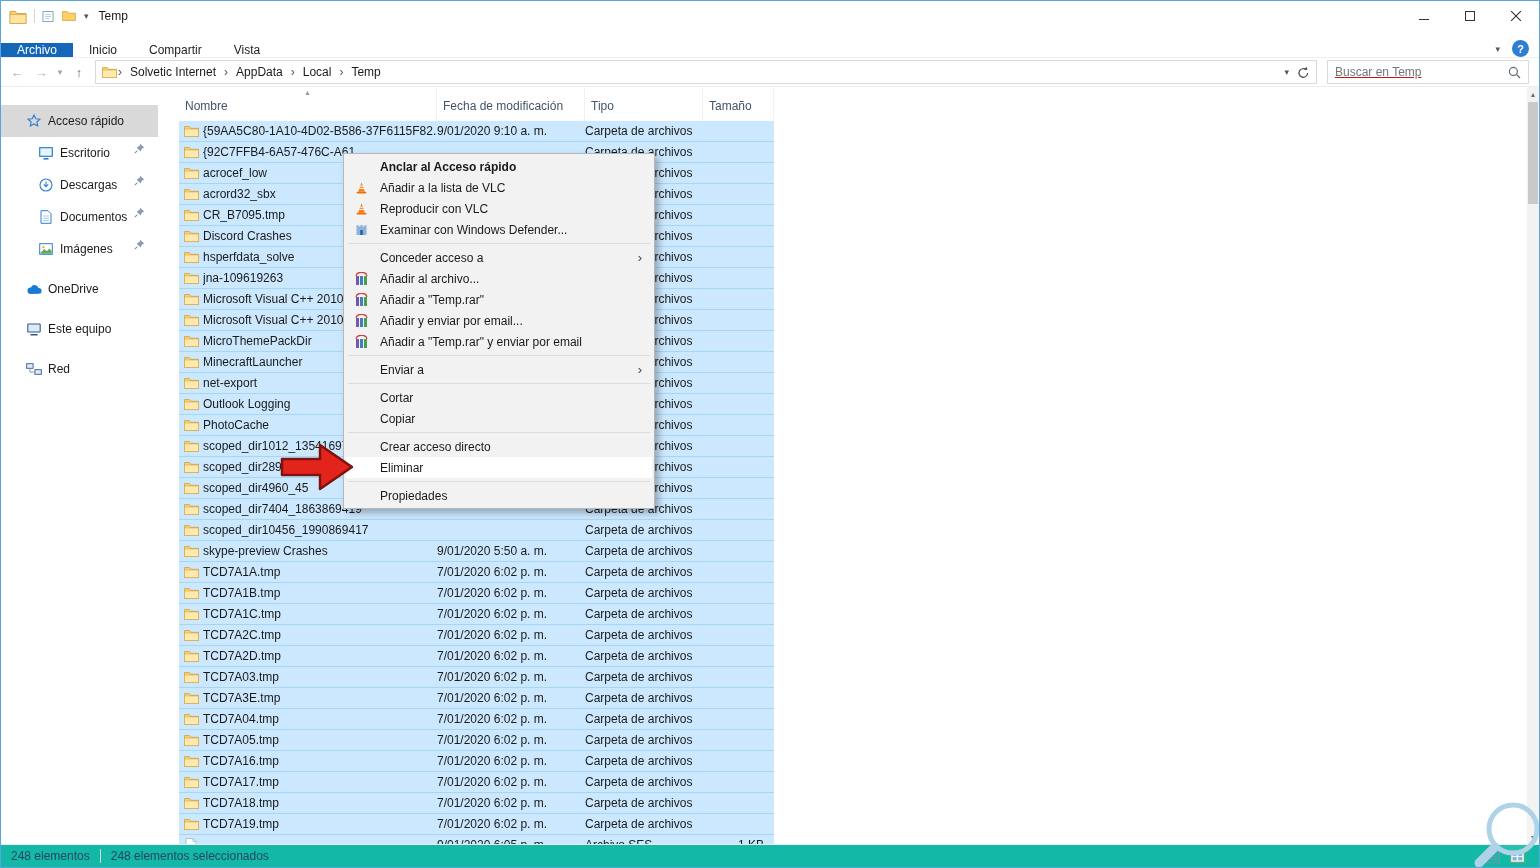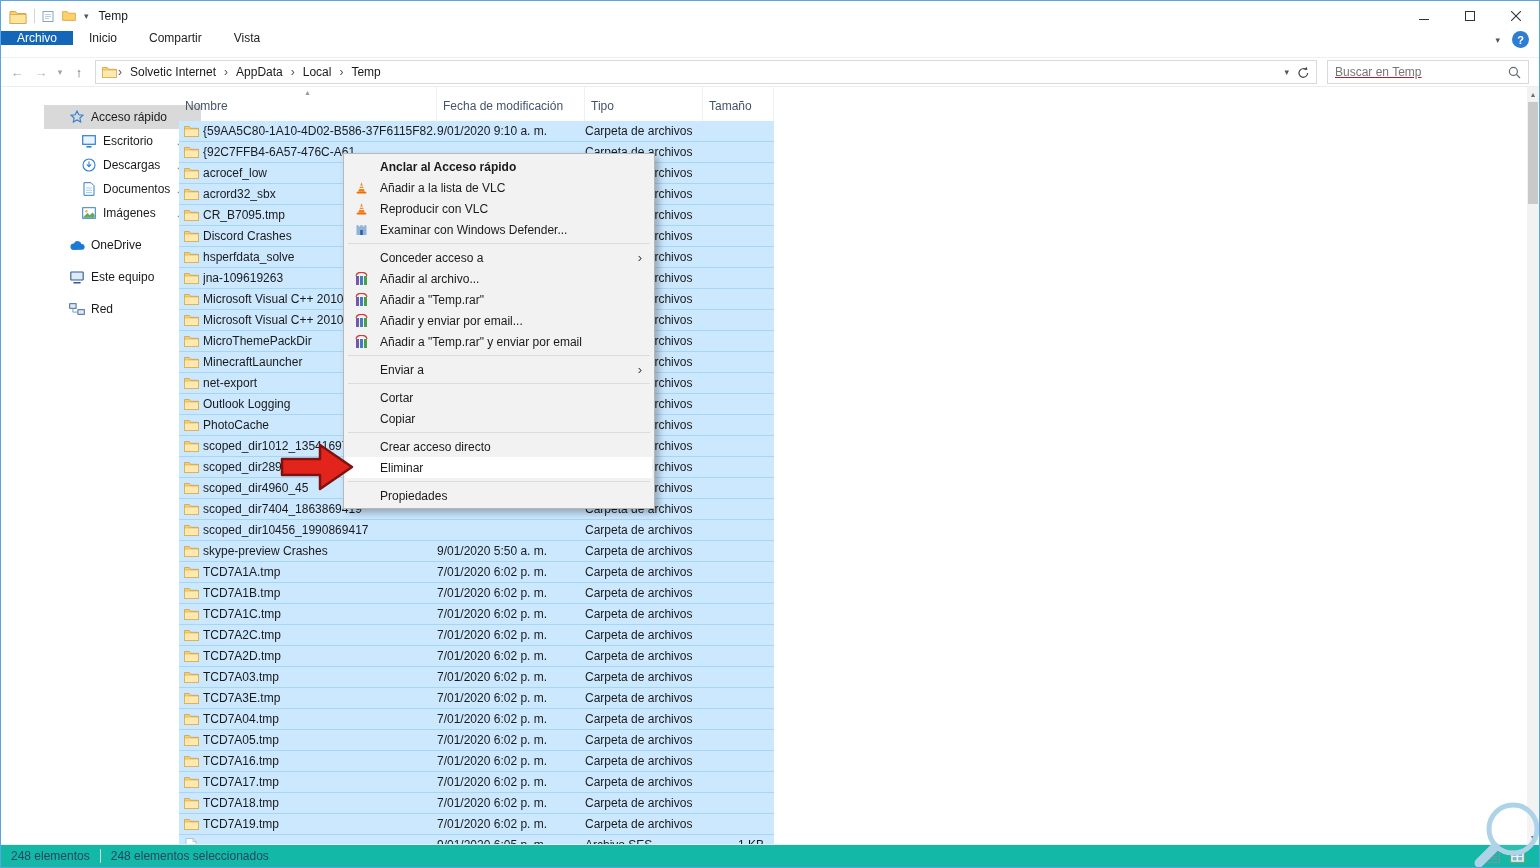--- a/index.html
+++ b/index.html
@@ -15,21 +15,21 @@
   .titlebar { height:30px; display:flex; align-items:center; }
   .app-icon { margin-left:8px; }
   .tb-divider { width:1px; height:14px; background:#d4d4d4; margin:0 7px; }
   .qat { display:flex; align-items:center; gap:8px; }
   .qat-chev { color:#555; font-size:9px; }
   .title-text { margin-left:10px; }
   .win-controls { margin-left:auto; display:flex; height:100%; }
   .wbtn { width:46px; height:100%; display:flex; align-items:center; justify-content:center; }
 
   
-  .ribbon-row { height:27px; display:flex; align-items:flex-start; border-bottom:1px solid #efefef;gap:25px; }
+  .ribbon-row { height:27px; display:flex; align-items:flex-end; border-bottom:1px solid #efefef;gap:25px; }
   .rtab { padding:0 16px; display:flex; align-items:center; color:#232323; }
   .rtab.active { background:var(--archivo-tab-bg,#1467b8); color:#fff; }
   .ribbon-right { margin-left:auto; display:flex; align-items:center; gap:12px; padding-right:10px; }
   .rib-chev { color:#555; font-size:9px; }
   .help-btn { width:17px; height:17px; border-radius:50%; background:#2d7dd2; color:#fff;
               font-size:11px; font-weight:bold; display:flex; align-items:center; justify-content:center; }
 
   
   .addressbar { height:29px; display:flex; align-items:center; padding:0 10px 0 4px; border-bottom:1px solid #ededed; }
   .nav-btn { width:24px; height:24px; display:flex; align-items:center; justify-content:center; font-size:13px; }
@@ -41,21 +41,21 @@
   .crumb-sep { color:#555; font-size:12px; padding:0 1px; }
   .address-right { margin-left:auto; display:flex; align-items:center; gap:8px; }
   .addr-chev { color:#555; font-size:9px; }
   .search-box { width:202px; height:24px; border:1px solid #d9d9d9; display:flex; align-items:center; padding:0 7px; margin-left:6px; background:#fff; }
   .search-box input { border:none; outline:none; flex:1; font:12px "Liberation Sans",sans-serif; color:#b91c1c; background:transparent; min-width:0;text-decoration:underline; }
   .search-box input::placeholder { color:#767676; }
 
   
   .main { position:absolute; top:86px; bottom:23px; left:0; right:0; display:flex; }
   .sidebar { width:165px; flex:none; padding-top:18px; }
-  .side-item { height:24px; width:157px; display:flex; align-items:center; padding-left:24px; position:relative;margin-left:43px; }
+  .side-item { height:32px; width:157px; display:flex; align-items:center; padding-left:24px; position:relative; }
   .side-item.child { padding-left:36px; }
   .side-item.group-start { margin-top:8px; }
   .side-item.selected { background:#d9d9d9; }
   .side-item .icon { width:18px; flex:none; }
   .side-label { margin-left:5px; white-space:nowrap; }
   .side-pin { position:absolute; right:10px; top:6px; }
 
   .filearea { flex:1; position:relative; }
   .headers { display:flex; height:34px; margin-left:13px; width:595px; color:#44546a; }
   .col { position:relative; display:flex; align-items:flex-end; padding:0 0 8px 6px; border-right:1px solid #eef2f6; }

